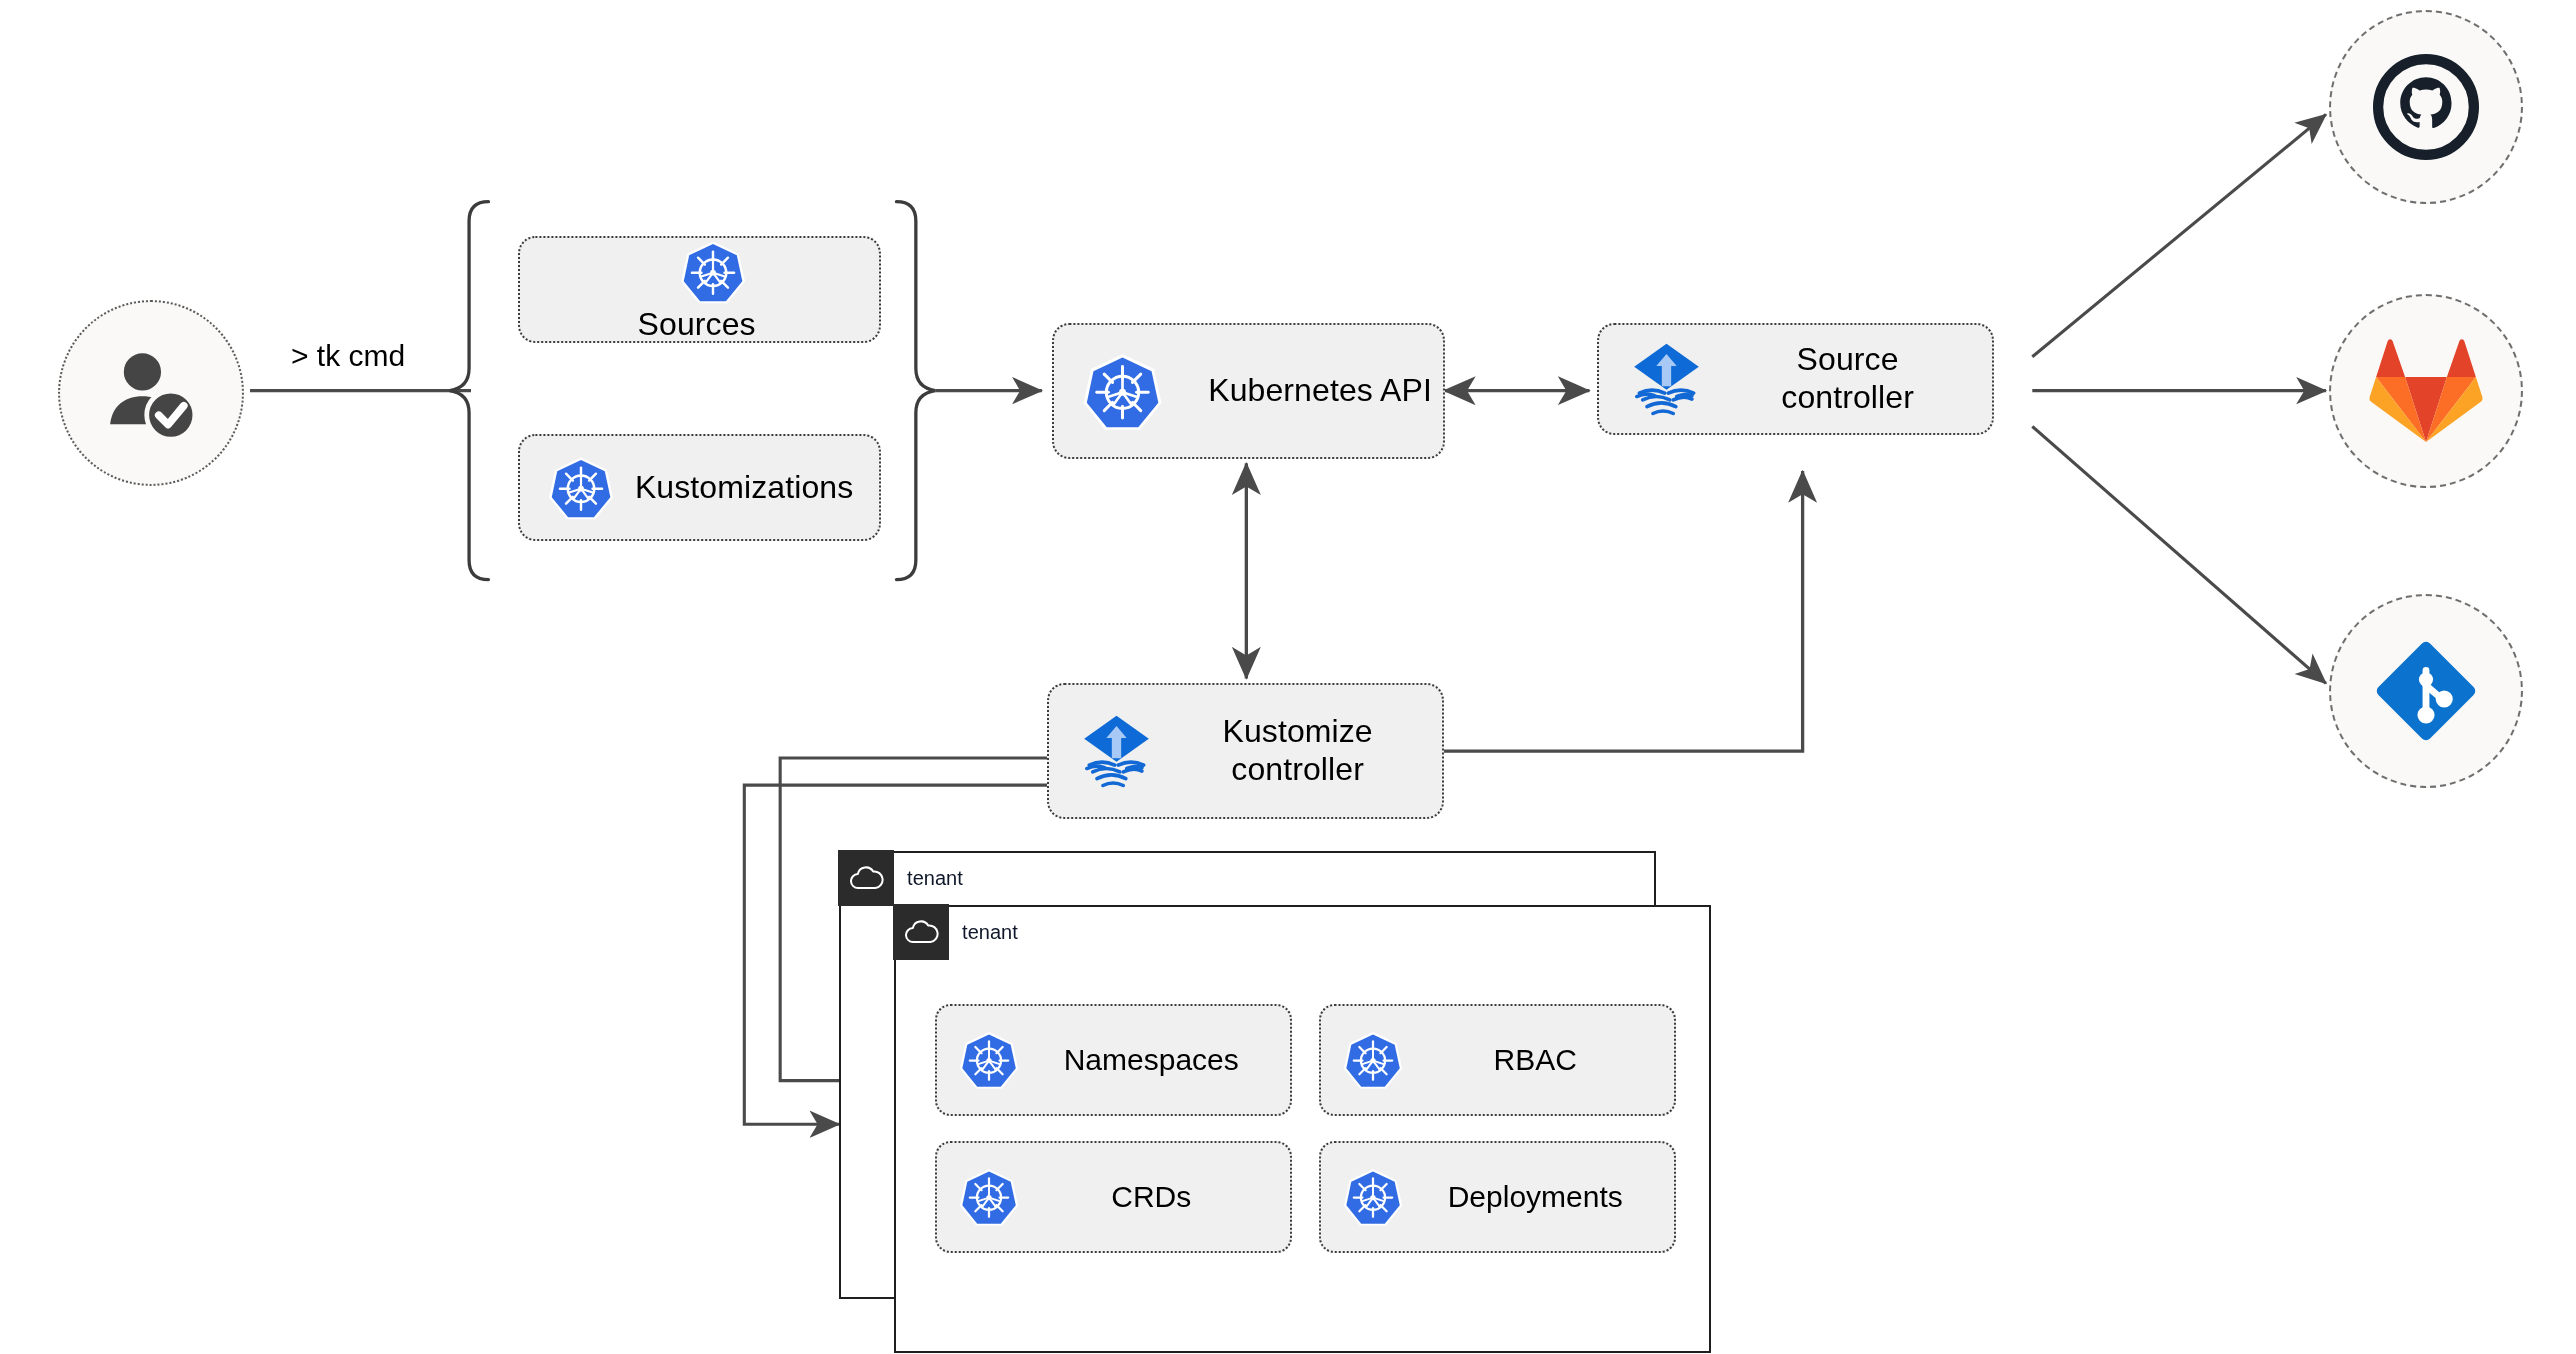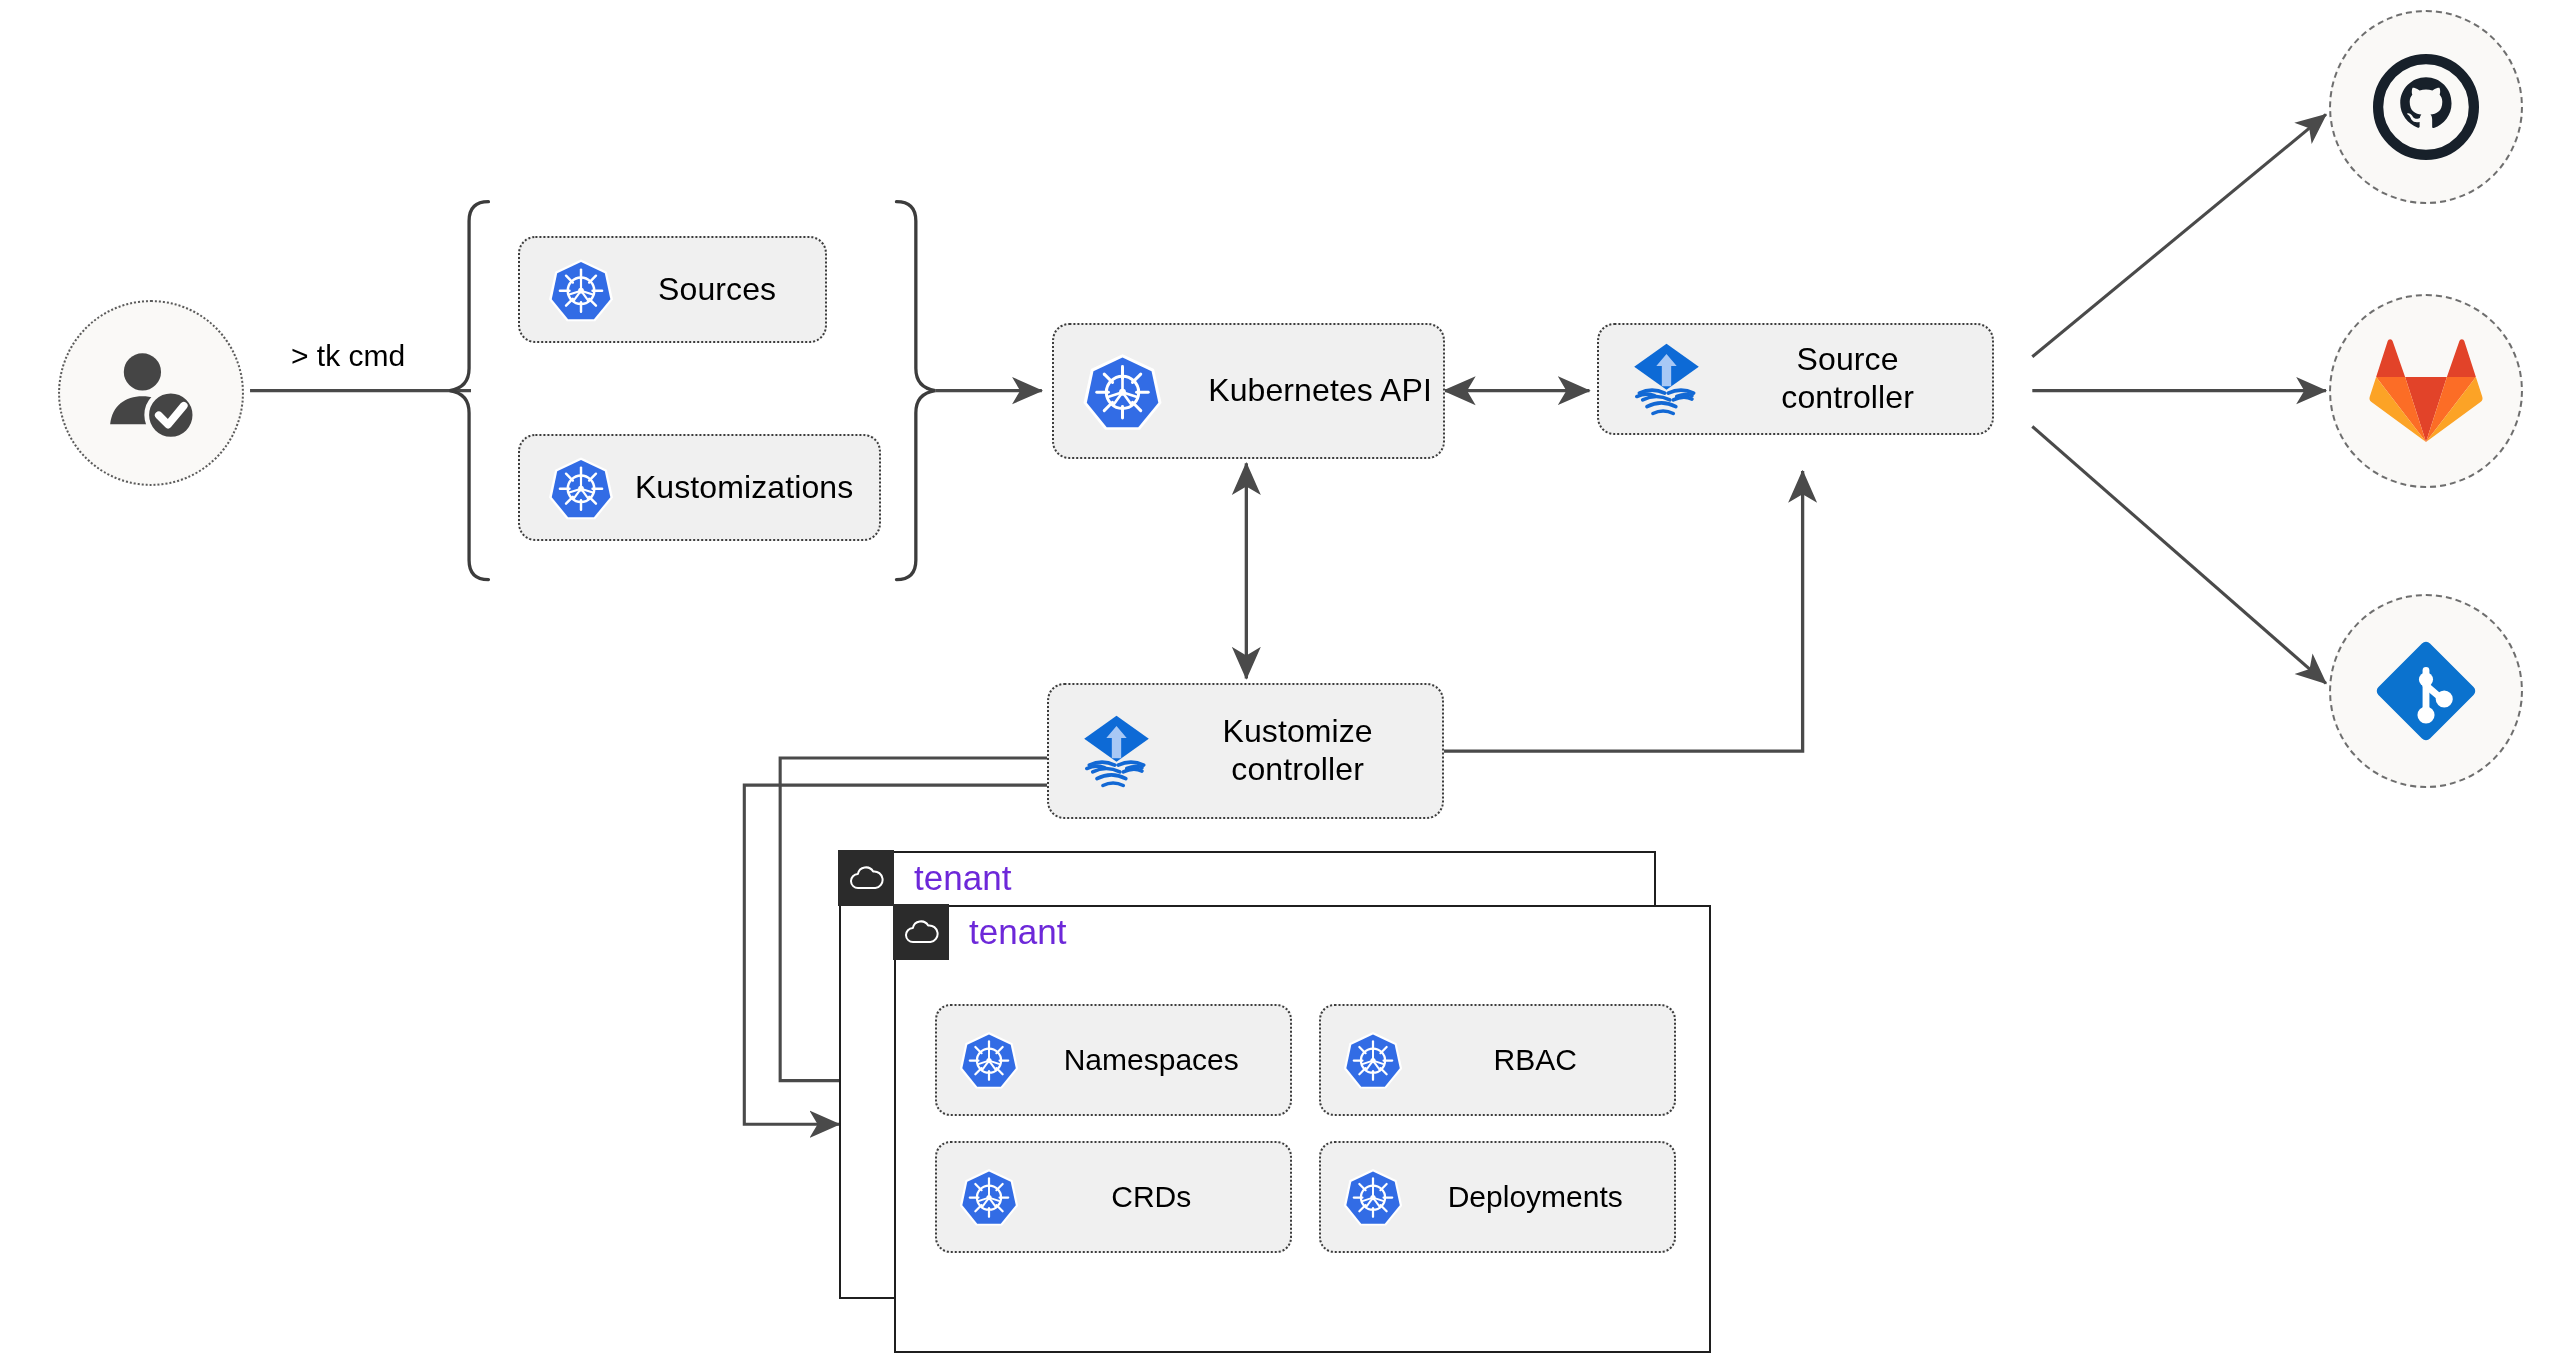--- a/index.html
+++ b/index.html
@@ -49,21 +49,21 @@
     position:absolute;background:#ffffff;border:2.9px solid #1f1f1f;box-sizing:border-box;
   }
   .tenant-hdr{
     position:absolute;left:-2.9px;top:-2.9px;display:flex;align-items:center;
   }
   .tenant-chip{
     width:56px;height:56px;background:#2b2b2b;
     display:flex;align-items:center;justify-content:center;
   }
   .tenant-name{
-    font-size:35px;color:#6d28d9;padding-left:20px;white-space:nowrap;
+    font-size:20px;color:#0f172a;padding-left:13px;white-space:nowrap;
   }
   .tenant-grid{
     position:absolute;display:grid;
     grid-template-columns:1fr 1fr;gap:25px 27px;
   }
   .tile{
     background:#f0f0f0;border:2.9px dotted #3c3c3c;border-radius:15.5px;
     display:flex;align-items:center;box-sizing:border-box;
   }
   .tile .lbl{flex:1;text-align:center;font-size:30px;color:#000;padding-right:7.8px;}
@@ -112,21 +112,21 @@
     <svg width="109" height="109" viewBox="0 0 48 48">
       <circle cx="20" cy="14.5" r="8.2" fill="#454545"></circle>
       <path d="M5.8,37.5 C6.6,29.4 12.4,25.2 20,25.2 C27.6,25.2 33.4,29.4 34.2,37.5 Z" fill="#454545"></path>
       <circle cx="32.5" cy="33.5" r="10.6" fill="#454545" stroke="#faf9f7" stroke-width="2.1"></circle>
       <path d="M27.2,33.6 L31.3,37.7 L38.2,29.4" fill="none" stroke="#ffffff" stroke-width="3.4" stroke-linecap="round" stroke-linejoin="round"></path>
     </svg>
   </div>
 
   <div class="cmd-label" style="left:291px;top:339px;">&gt; tk cmd</div>
 
-  <div class="node box" style="left:518px;top:236px;width:309px;height:107px;">
+  <div class="node box" style="left:518px;top:236px;width:363px;height:107px;flex-direction:column;">
     <span class="ico" style="margin-left:27px;">
       <svg width="68" height="68" viewBox="0 0 100 100">
         <path d="M50,5 L88,23 L97,64 L71,96 L29,96 L3,64 L12,23 Z" fill="#ffffff"></path>
         <path d="M50,9 L85,25.5 L93.2,63.5 L69,93 L31,93 L7,63.5 L15,25.5 Z" fill="#326CE5"></path>
         <g stroke="#ffffff" stroke-width="3.6" fill="none" stroke-linecap="round">
           <circle cx="50" cy="51" r="19.5"></circle>
           <circle cx="50" cy="51" r="4.2" fill="#ffffff" stroke="none"></circle>
           <line x1="50" y1="20" x2="50" y2="34"></line>
           <line x1="50" y1="68" x2="50" y2="82"></line>
           <line x1="19" y1="51" x2="33" y2="51"></line>

